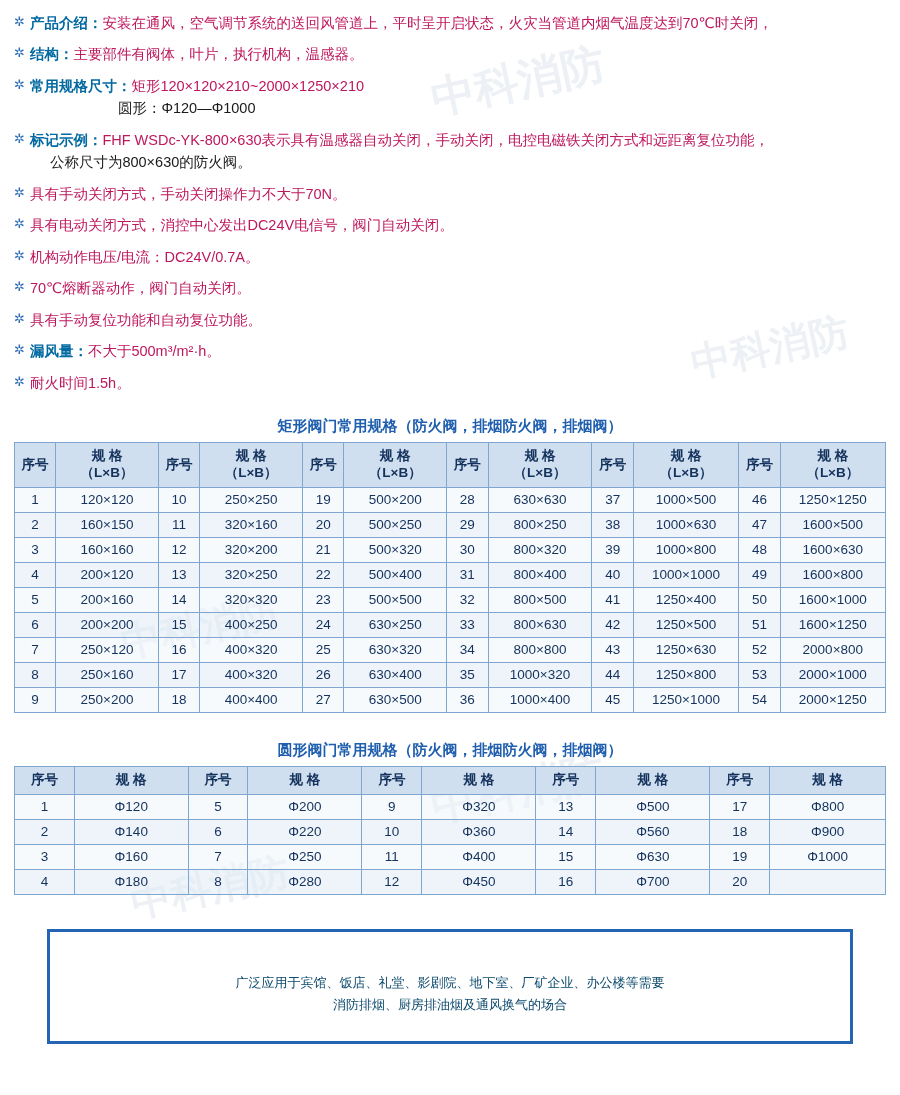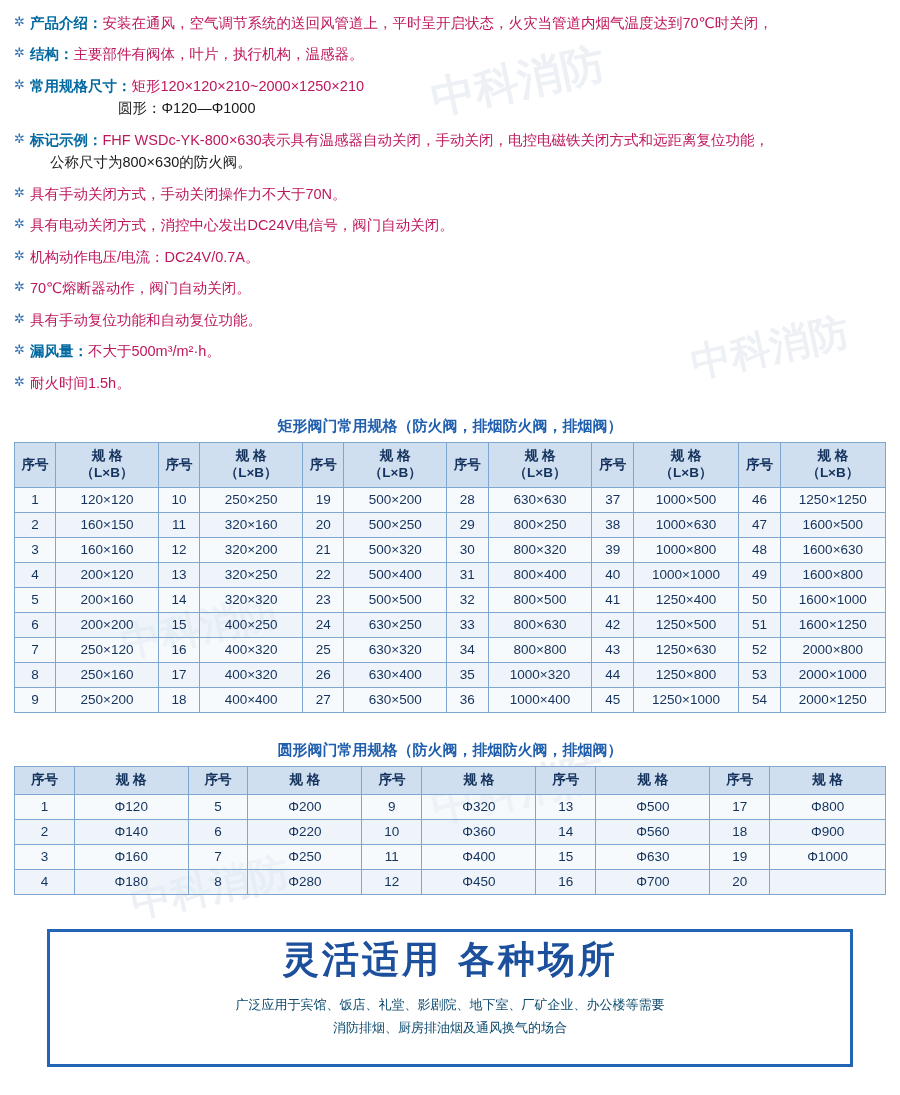--- a/index.html
+++ b/index.html
@@ -476,20 +476,19 @@
           <td>Φ450</td>
         <td>16</td>
           <td>Φ700</td>
         <td>20</td>
           <td></td>
       </tr>
     </tbody>
   </table>
 
   <div class="banner">
-    <div class="banner-title">灵活适用  各种场所</div>
     <div class="banner-body">
       <span>广泛应用于宾馆、饭店、礼堂、影剧院、地下室、厂矿企业、办公楼等需要</span>
       <span>消防排烟、厨房排油烟及通风换气的场合</span>
     </div>
   </div>
 
 </div>
 
 </body></html>

